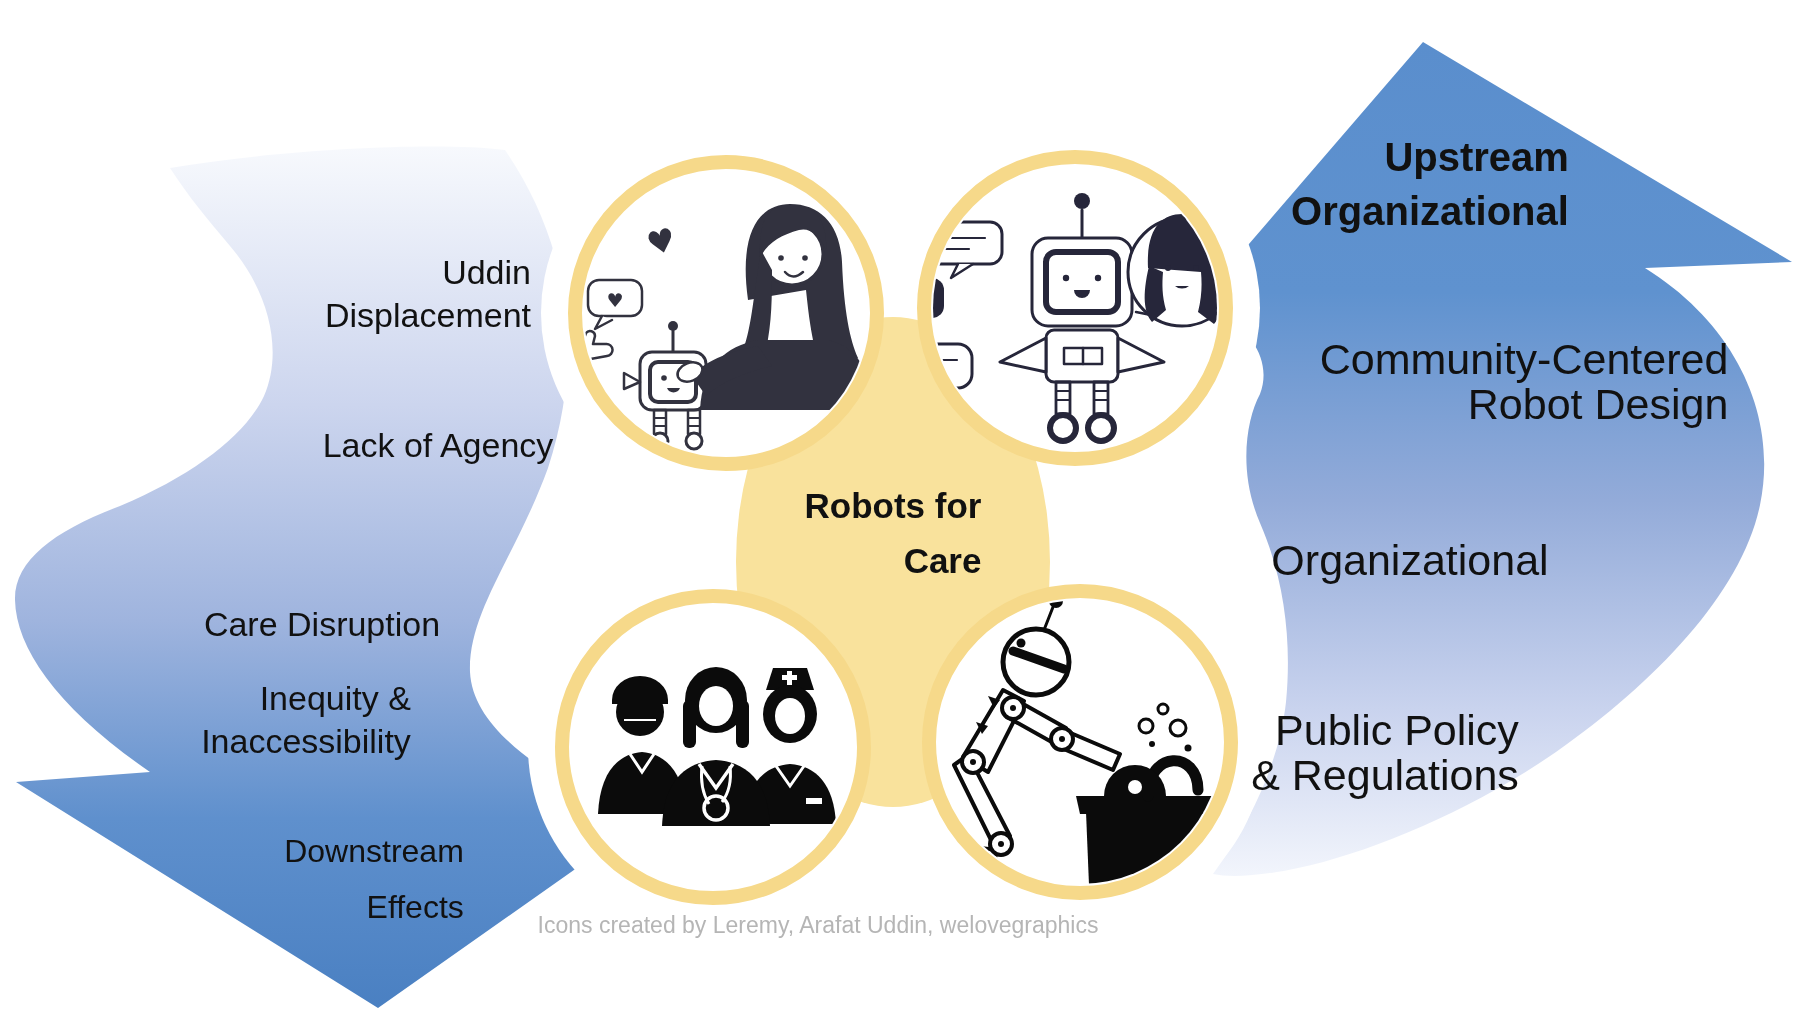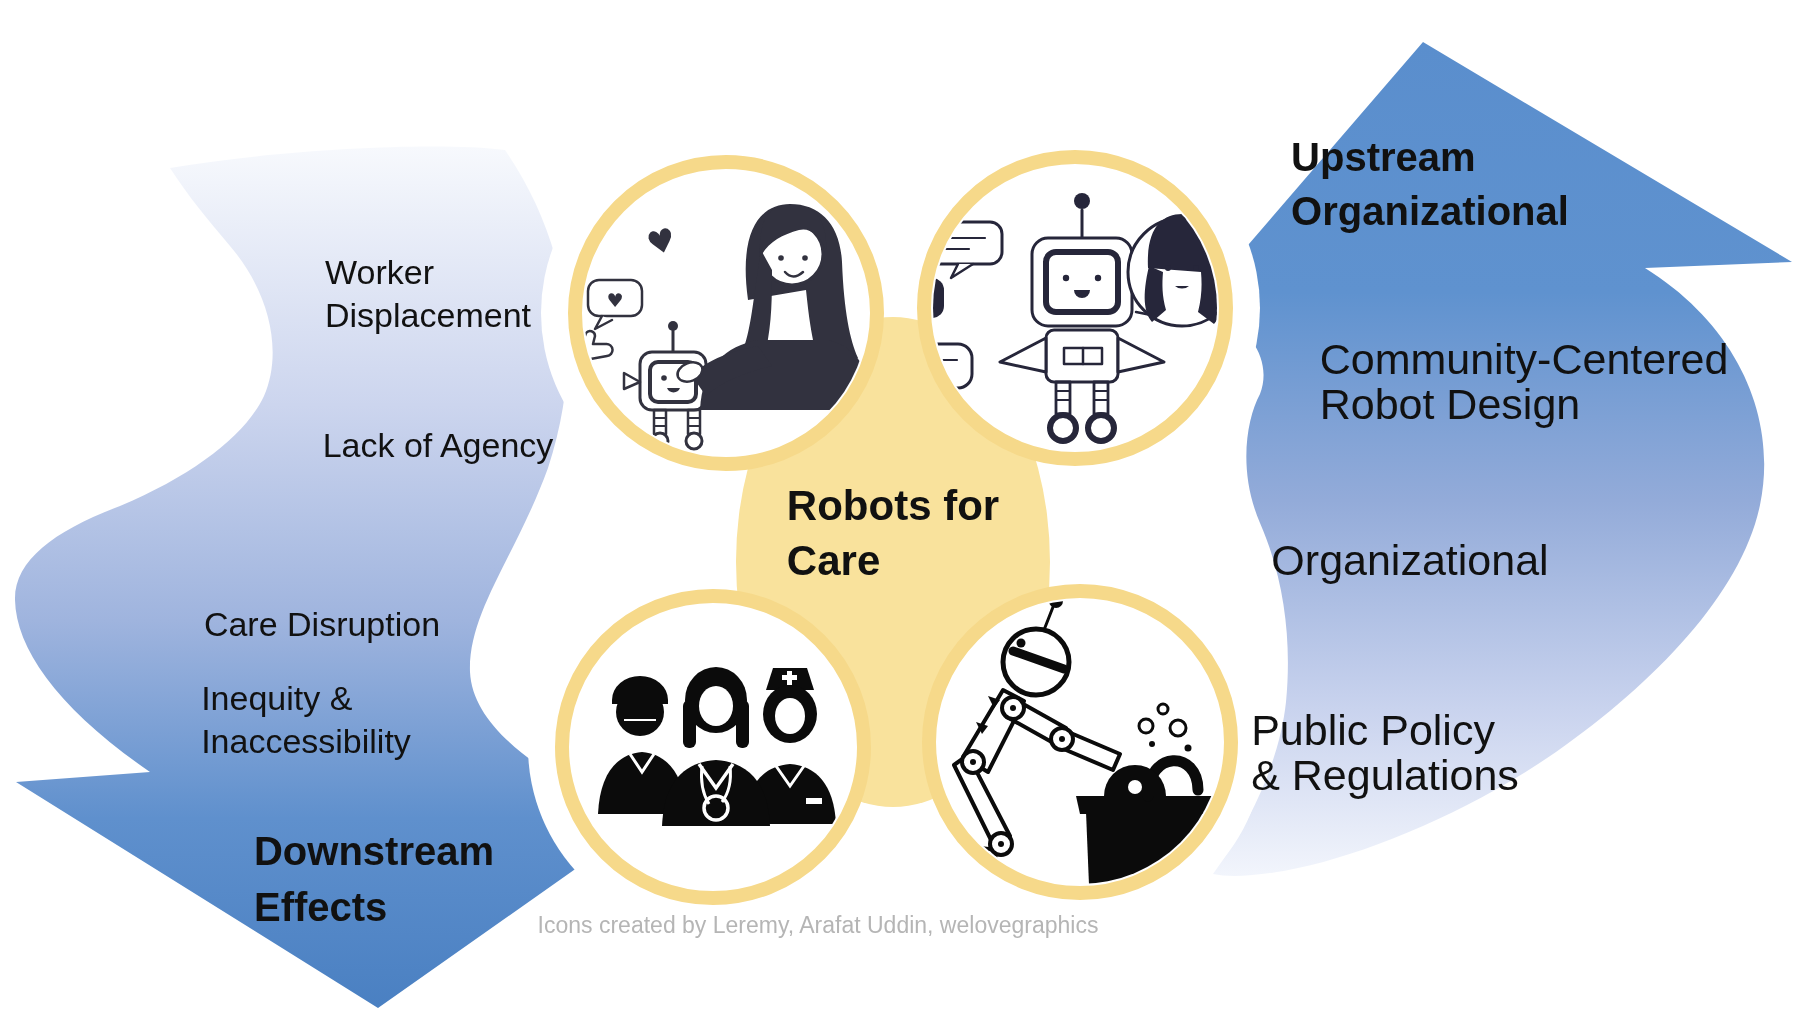--- a/index.html
+++ b/index.html
@@ -3,26 +3,26 @@
 <meta charset="utf-8">
 <style>
   html,body{margin:0;padding:0;background:#ffffff;}
   #stage{
     position:relative;width:1800px;height:1013px;overflow:hidden;background:#ffffff;
     font-family:"Liberation Sans", sans-serif;color:#111111;
   }
   #bg-art{position:absolute;left:0;top:0;}
   .label{
     position:absolute;transform:translate(-50%,-50%);
-    text-align:left;white-space:nowrap;
+    text-align:right;white-space:nowrap;
     font-size:34px;line-height:43px;color:#111111;
   }
-  .label.header{font-size:40px;font-weight:bold;line-height:56px;}
+  .label.header{font-size:32px;font-weight:normal;line-height:56px;}
   .label.header-up{font-size:40px;font-weight:bold;line-height:54px;}
-  .label.center-title{font-size:42px;font-weight:bold;line-height:55px;}
+  .label.center-title{font-size:35px;font-weight:bold;line-height:55px;}
   .label.credit{font-size:23px;color:#b5b5b5;line-height:22px;}
   .rt{font-size:43px;line-height:45px;}
 </style>
 </head>
 <body>
 
 <div id="stage">
 
   <svg id="bg-art" width="1800" height="1013" viewBox="0 0 1800 1013" xmlns="http://www.w3.org/2000/svg">
     <defs>
@@ -260,21 +260,21 @@
       <circle cx="973" cy="762" r="11" fill="#ffffff" stroke-width="4"></circle>
       <circle cx="973" cy="762" r="3" fill="#0b0b0b" stroke="none"></circle>
       <path d="M997,850 L981,916 L964,912 L980,848 Z" fill="#ffffff" stroke-width="4"></path>
       <circle cx="1001" cy="844" r="11" fill="#ffffff" stroke-width="4"></circle>
       <circle cx="1001" cy="844" r="3" fill="#0b0b0b" stroke="none"></circle>
       <circle cx="972" cy="918" r="9" fill="#ffffff" stroke-width="4"></circle>
     </g>
   </svg>
 
   <div class="label" style="left:428px;top:294px;">
-    <div>Worker</div>
+    <div>Uddin</div>
     <div>Displacement</div>
   </div>
   <div class="label" style="left:438px;top:445px;">
     <div>Lack of Agency</div>
   </div>
   <div class="label" style="left:322px;top:624px;">
     <div>Care Disruption</div>
   </div>
   <div class="label" style="left:306px;top:720px;">
     <div>Inequity &amp;</div>

